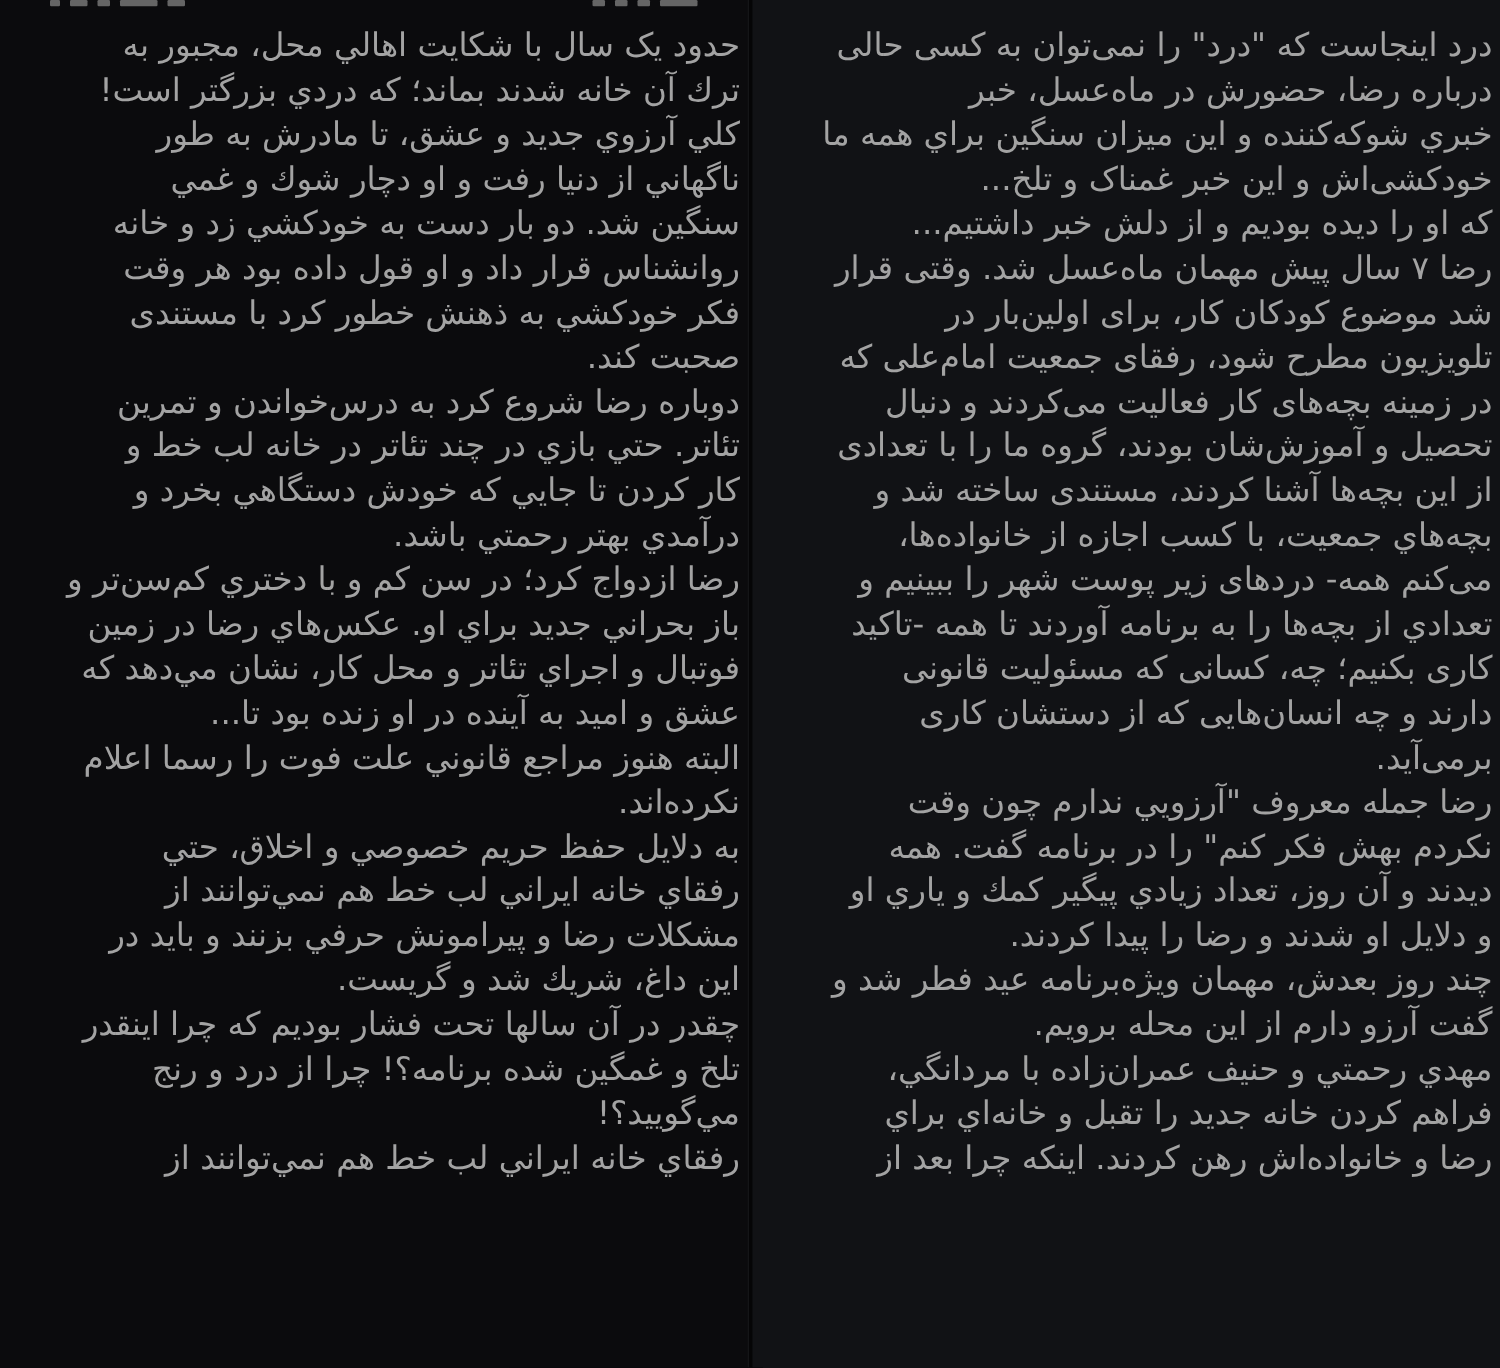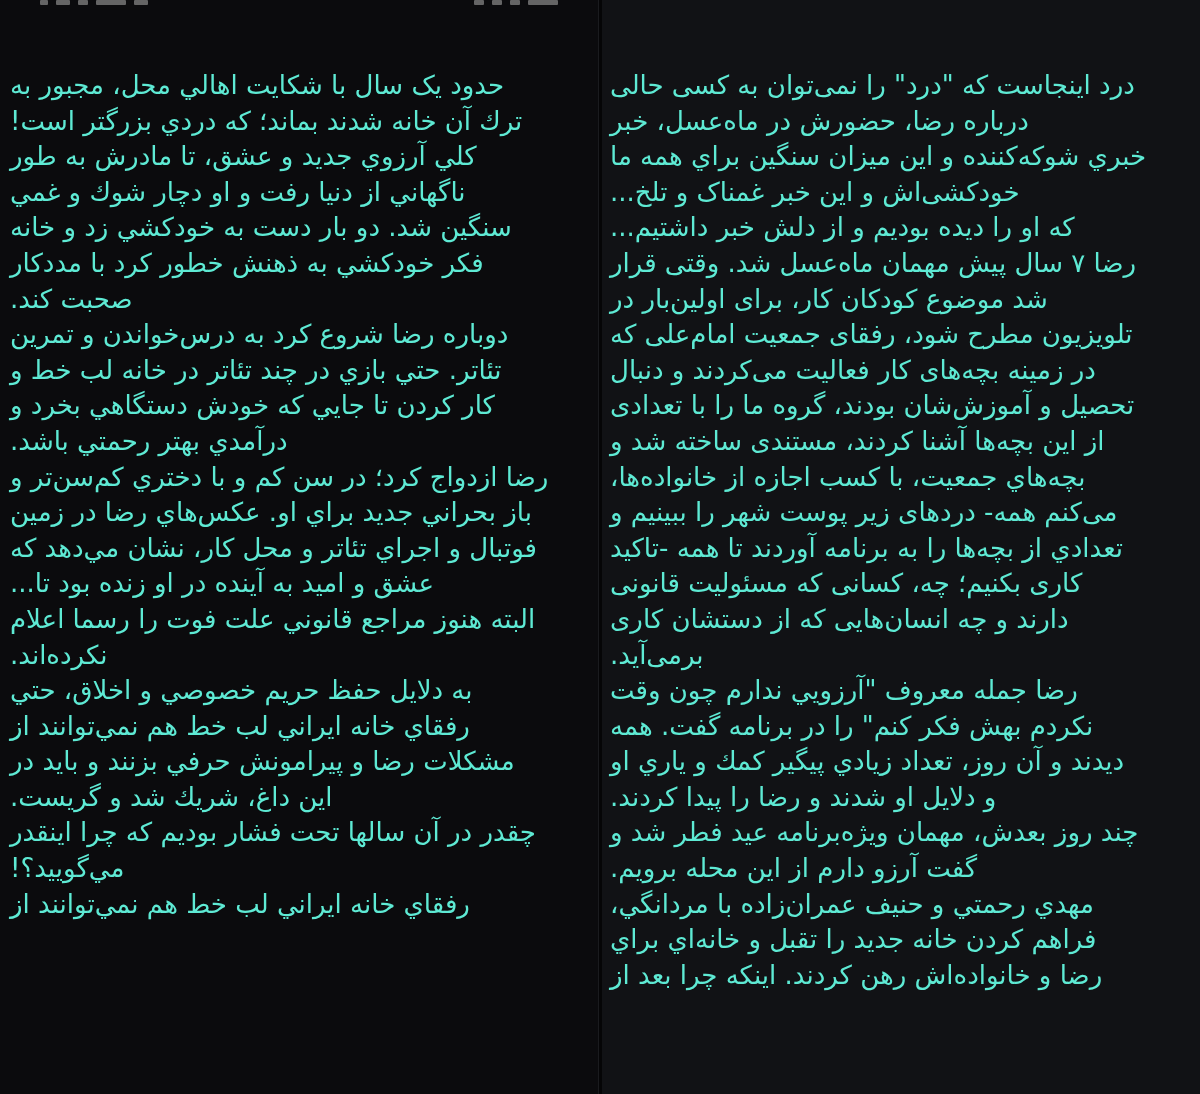--- a/index.html
+++ b/index.html
@@ -58,27 +58,26 @@
       display: inline-block;
       height: 5px;
       background: #8c8c8c;
       border-radius: 1px;
       opacity: 0.7;
     }
     .text-block {
       position: absolute;
       top: 20px;
       direction: rtl;
-      text-align: left;
-      color: #5eead4;
+      text-align: right;
+      color: #a3a3a3;
       font-size: 26px;
       line-height: 35.6px;
       white-space: nowrap;
       unicode-bidi: plaintext;
-      margin-top: 48px;
     }
     .panel-left .text-block {
       right: 6px;
       left: 10px;
     }
     .panel-right .text-block {
       right: 6px;
       left: 8px;
     }
     .line {
@@ -103,37 +102,39 @@
       <span class="status-glyph" style="width:10px"></span>
       <span class="status-glyph" style="width:10px"></span>
       <span class="status-glyph" style="width:30px"></span>
     </div>
     <div class="text-block">
       <span class="line">حدود یک سال با شکایت اهالي محل، مجبور به</span>
       <span class="line">ترك آن خانه شدند بماند؛ که دردي بزرگتر است!</span>
       <span class="line">کلي آرزوي جدید و عشق، تا مادرش به طور</span>
       <span class="line">ناگهاني از دنیا رفت و او دچار شوك و غمي</span>
       <span class="line">سنگین شد. دو بار دست به خودکشي زد و خانه</span>
-      <span class="line">فکر خودکشي به ذهنش خطور کرد با مددکار</span>
+      <span class="line">روانشناس قرار داد و او قول داده بود هر وقت</span>
+      <span class="line">فکر خودکشي به ذهنش خطور کرد با مستندی</span>
       <span class="line">صحبت کند.</span>
       <span class="line">دوباره رضا شروع کرد به درس‌خواندن و تمرین</span>
       <span class="line">تئاتر. حتي بازي در چند تئاتر در خانه لب خط و</span>
       <span class="line">کار کردن تا جایي که خودش دستگاهي بخرد و</span>
       <span class="line">درآمدي بهتر رحمتي باشد.</span>
       <span class="line">رضا ازدواج کرد؛ در سن کم و با دختري کم‌سن‌تر و</span>
       <span class="line">باز بحراني جدید براي او. عکس‌هاي رضا در زمین</span>
       <span class="line">فوتبال و اجراي تئاتر و محل کار، نشان مي‌دهد که</span>
       <span class="line">عشق و امید به آینده در او زنده بود تا...</span>
       <span class="line">البته هنوز مراجع قانوني علت فوت را رسما اعلام</span>
       <span class="line">نکرده‌اند.</span>
       <span class="line">به دلایل حفظ حریم خصوصي و اخلاق، حتي</span>
       <span class="line">رفقاي خانه ایراني لب خط هم نمي‌توانند از</span>
       <span class="line">مشکلات رضا و پیرامونش حرفي بزنند و باید در</span>
       <span class="line">این داغ، شریك شد و گریست.</span>
       <span class="line">چقدر در آن سالها تحت فشار بودیم که چرا اینقدر</span>
+      <span class="line">تلخ و غمگین شده برنامه؟! چرا از درد و رنج</span>
       <span class="line">مي‌گویید؟!</span>
       <span class="line">رفقاي خانه ایراني لب خط هم نمي‌توانند از</span>
     </div>
   </section>
 
   <div class="divider"></div>
 
   <section class="panel panel-right">
     <div class="text-block">
       <span class="line">درد اینجاست که "درد" را نمی‌توان به کسی حالی</span>

